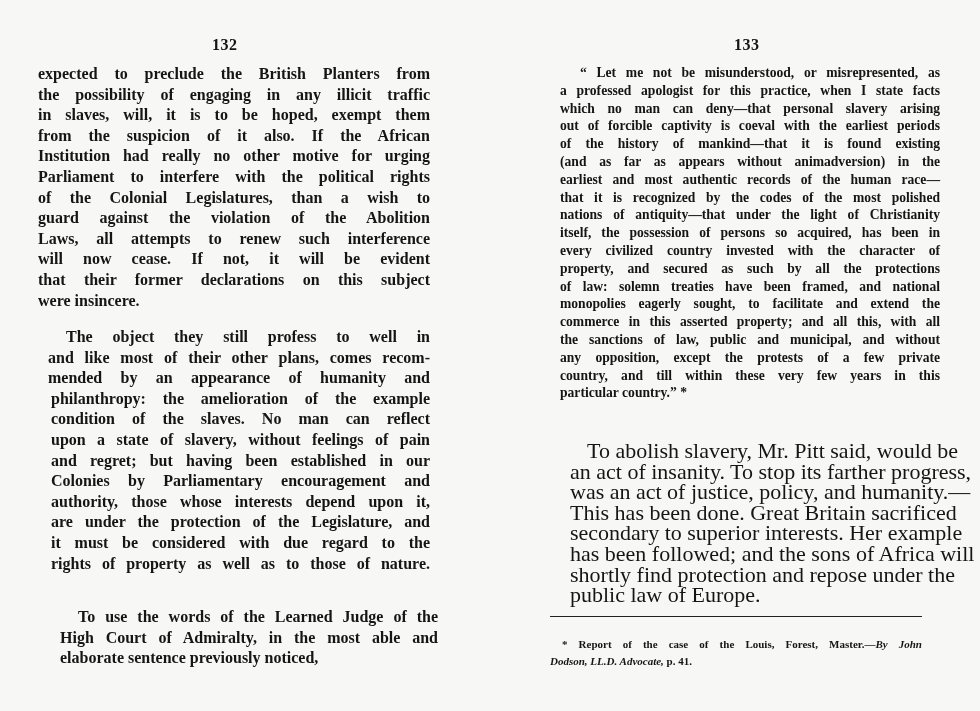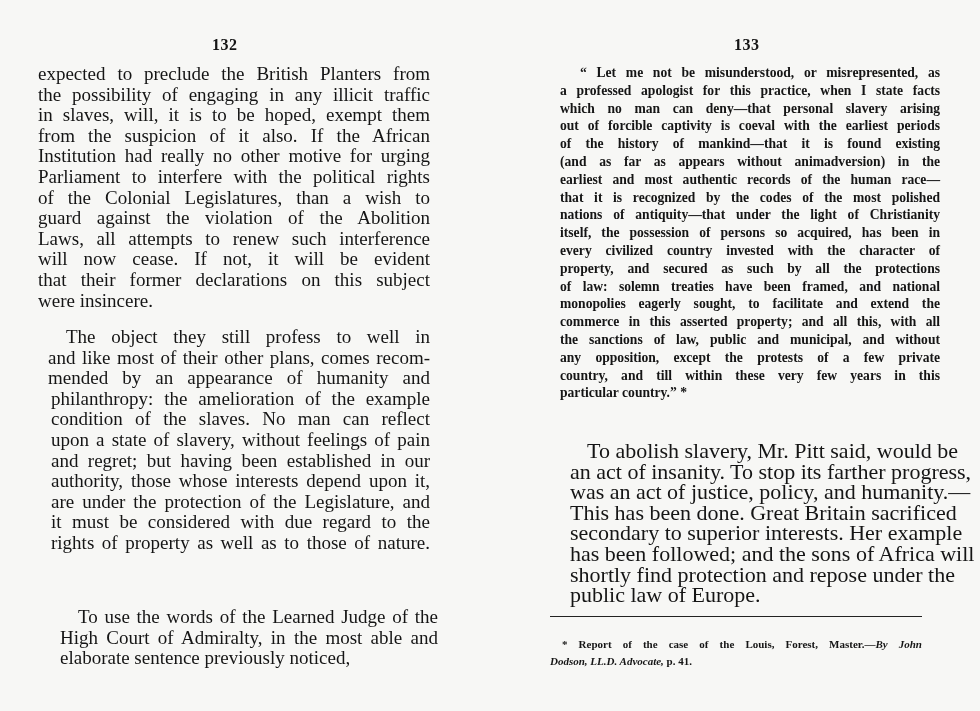--- a/index.html
+++ b/index.html
@@ -15,21 +15,21 @@
   #right-page { left: 490px; width: 490px; }
   .pagenum {
     position: absolute; top: 36px;
     font-size: 16px; font-weight: bold; letter-spacing: 0.5px;
   }
   #left-page .pagenum { left: 212px; }
   #right-page .pagenum { left: 244px; }
   .line { white-space: nowrap; display: block; }
   .jl { text-align: justify; text-align-last: justify; }
 
-  .left-block { position: absolute; font-size: 19px; line-height: 20.6px; }
+  .left-block { position: absolute; font-size: 16px; line-height: 20.6px; font-weight: bold; }
   #lp1 { top: 64px; left: 38px; width: 392px; }
   #lp2 { top: 327px; left: 48px; width: 382px; }
   #lp2 .line:nth-child(n+4) { margin-left: 3px; }
   #lp3 { top: 607px; left: 60px; width: 378px; }
   #lp3 .line:first-child { padding-left: 18px; }
 
   .right-block { position: absolute; font-size: 13.6px; line-height: 17.8px; font-weight: bold; }
   #rp1 { top: 64px; left: 70px; width: 380px; }
   #rp1 .line:first-child { padding-left: 20px; }
   #rp2 { top: 441px; left: 80px; width: 372px; font-weight: normal; font-size: 22px; line-height: 20.6px; }
@@ -62,20 +62,21 @@
   </div>
 
   <div id="lp2" class="left-block">
     <span class="line jl" style="padding-left:18px">The object they still profess to well in</span>
     <span class="line jl">and like most of their other plans, comes recom-</span>
     <span class="line jl">mended by an appearance of humanity and</span>
     <span class="line jl">philanthropy: the amelioration of the example</span>
     <span class="line jl">condition of the slaves. No man can reflect</span>
     <span class="line jl">upon a state of slavery, without feelings of pain</span>
     <span class="line jl">and regret; but having been established in our</span>
+    <span class="line jl">Colonies by Parliamentary encouragement and</span>
     <span class="line jl">authority, those whose interests depend upon it,</span>
     <span class="line jl">are under the protection of the Legislature, and</span>
     <span class="line jl">it must be considered with due regard to the</span>
     <span class="line jl">rights of property as well as to those of nature.</span>
   </div>
 
   <div id="lp3" class="left-block">
     <span class="line jl">To use the words of the Learned Judge of the</span>
     <span class="line jl">High Court of Admiralty, in the most able and</span>
     <span class="line">elaborate sentence previously noticed,</span>

